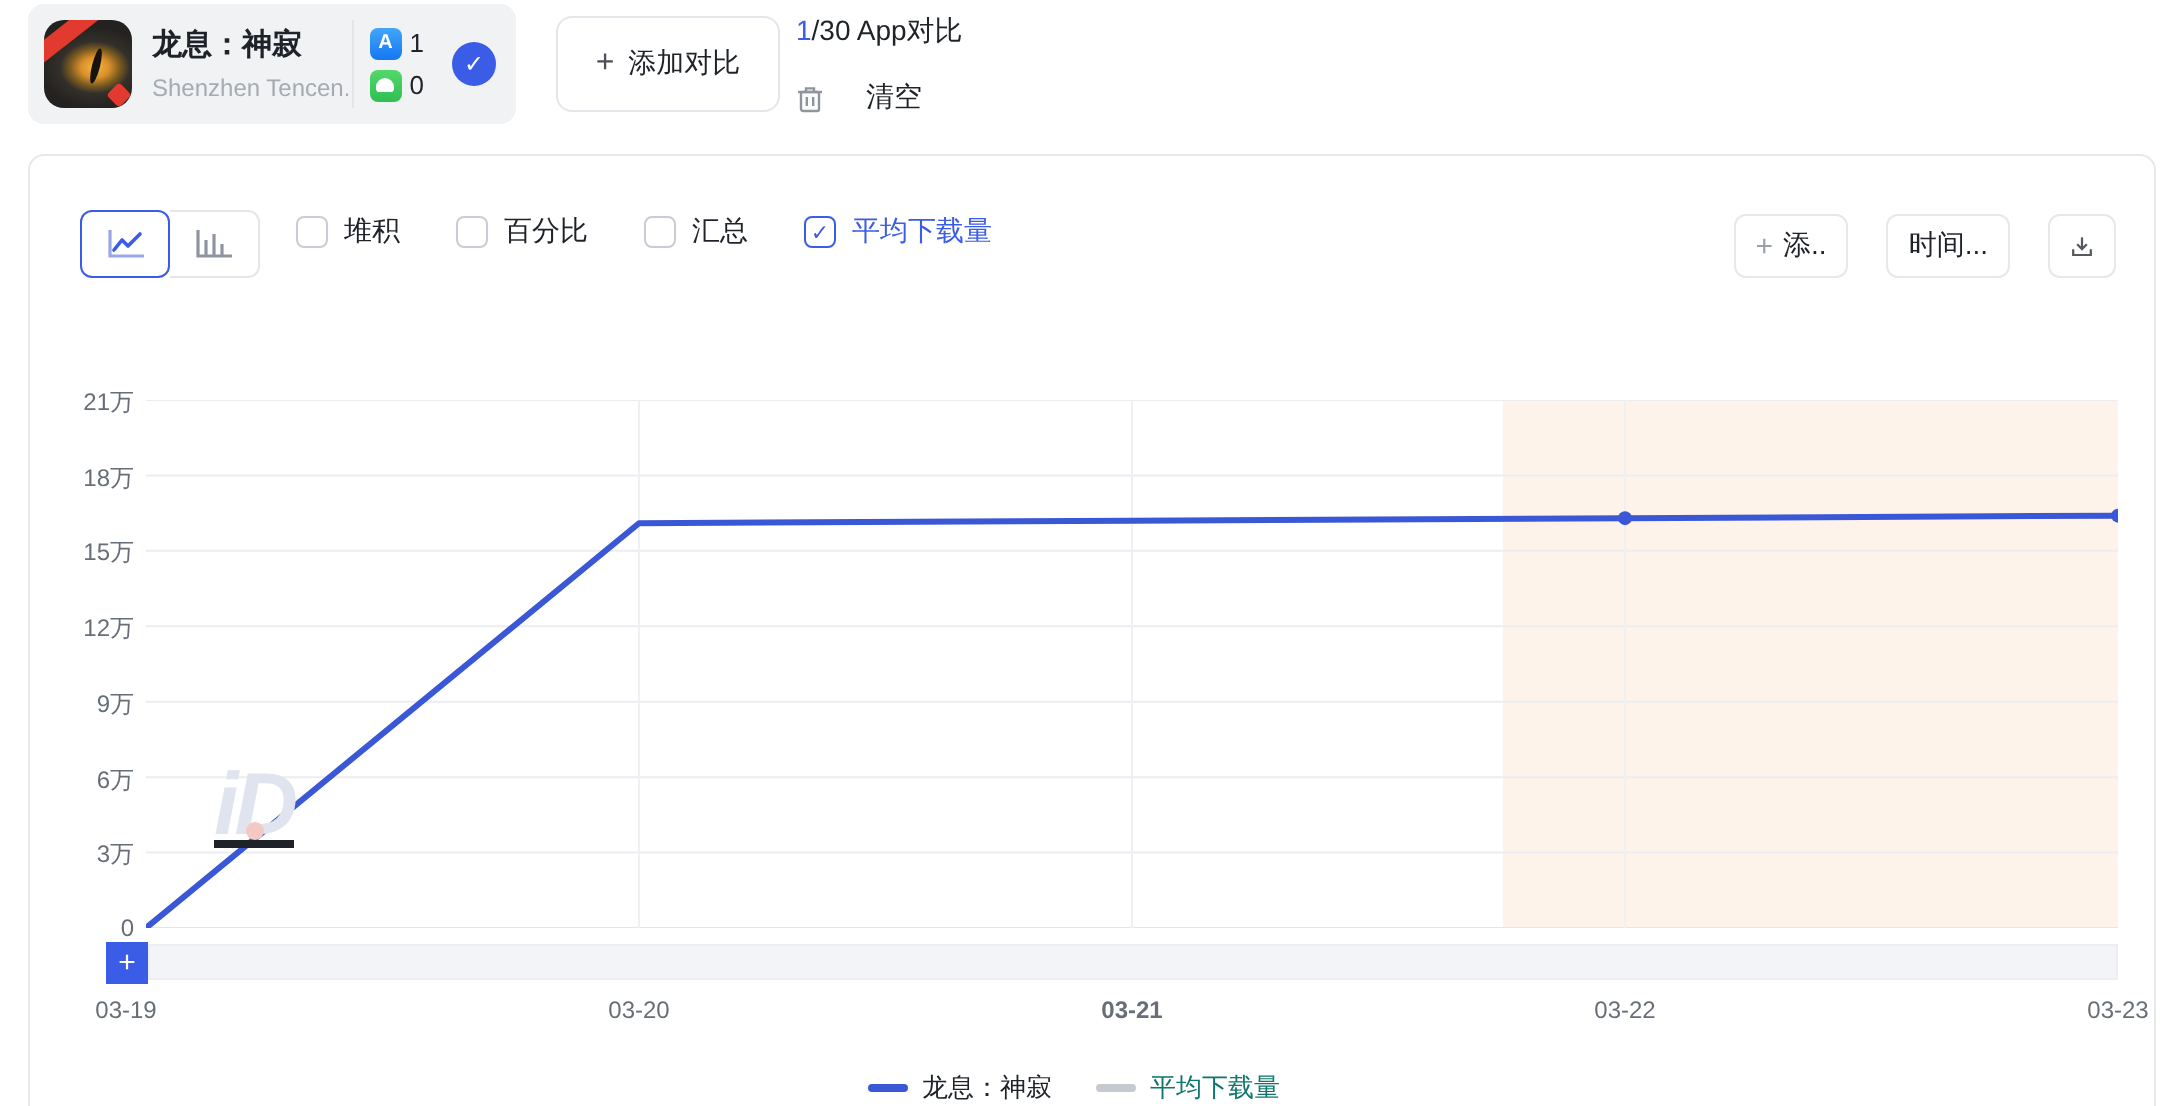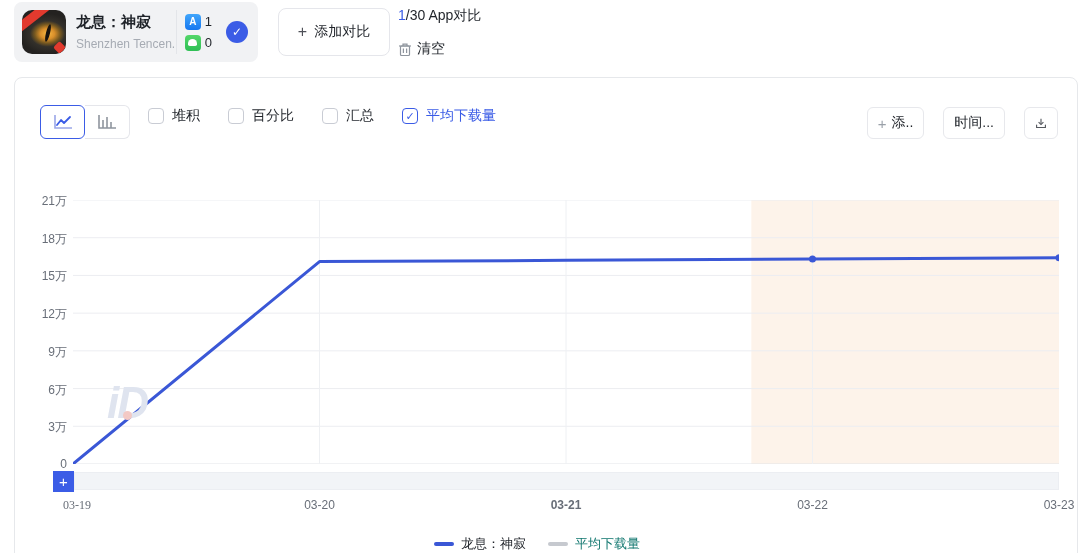--- a/index.html
+++ b/index.html
@@ -30,21 +30,21 @@
   .badge-android .bot { width:9px; height:7px; background:#fff; border-radius:5px 5px 2px 2px; }
   .select-check { width:22px; height:22px; border-radius:50%; background:#3b5ce6; color:#fff;
     display:flex; align-items:center; justify-content:center; font-size:12px; font-weight:bold;
     margin:0 10px 0 6px; cursor:pointer; flex:0 0 auto; }
   .add-compare-btn { position:absolute; left:278px; top:8px; width:112px; height:48px; background:#fff;
     border:1px solid #e5e6eb; border-radius:8px; font-size:14px; color:#1f2329;
     display:flex; align-items:center; justify-content:center; gap:7px; cursor:pointer; }
   .add-compare-btn .plus { font-size:16px; color:#4e5057; }
   .compare-info { position:absolute; left:398px; top:7px; font-size:14px; }
   .compare-info .count { color:#3b5ce6; }
-  .clear-row { position:absolute; left:398px; top:40px; display:flex; align-items:center; gap:5px;
+  .clear-row { position:absolute; left:398px; top:40px; display:flex; align-items:center; gap:21px;
     font-size:14px; color:#1f2329; cursor:pointer; }
   .clear-row svg { display:block; }
 
   
   .main-card { position:absolute; left:14px; top:77px; width:1064px; height:500px;
     background:#fff; border:1px solid #e6e8eb; border-radius:8px; }
 
   
   .seg-group { position:absolute; left:25px; top:27px; display:flex; }
   .seg-btn { width:45px; height:34px; background:#fff; border:1px solid #e5e6eb;
@@ -66,21 +66,21 @@
   .icon-btn { width:34px; }
 
   
   .chart-title { position:absolute; left:24px; top:85px; font-size:13px; color:#6b7077; }
   .y-labels, .x-labels { position:absolute; left:0; top:0; }
   .y-tick { position:absolute; width:52px; text-align:right; font-size:12px; color:#686e78; }
   .x-tick { position:absolute; transform:translateX(-50%); font-size:12px; color:#686e78; white-space:nowrap; }
 
   .plot-wrap { position:absolute; left:58px; top:122px; width:986px; height:264px; }
   .watermark { position:absolute; left:92px; top:300px; display:flex; align-items:center; 
-    pointer-events:none; }
+    pointer-events:none;text-decoration:underline; }
   .wm-logo { font-size:44px; font-weight:bold; font-style:italic; color:#dfe4ef; position:relative; letter-spacing:-2px; }
   .wm-logo .dot { position:absolute; left:16px; bottom:8px; width:9px; height:9px; border-radius:50%; background:#f3c9c4; }
   .wm-text { font-size:38px; font-weight:bold; color:#e7e9ec; letter-spacing:5px; }
 
   
   .dz-track { position:absolute; left:59px; top:394px; width:985px; height:18px; background:#f2f4f7;
     border:1px solid #eceef2; cursor:pointer; }
   .dz-plus { position:absolute; left:38px; top:393px; width:21px; height:21px; background:#3b5ce6;
     color:#fff; font-size:15px; display:flex; align-items:center; justify-content:center; cursor:pointer; }
 
@@ -209,21 +209,21 @@
       <div class="y-tick" style="top: 379px;">0</div>
       <div class="y-tick" style="top: 341.286px;">3万</div>
       <div class="y-tick" style="top: 303.571px;">6万</div>
       <div class="y-tick" style="top: 265.857px;">9万</div>
       <div class="y-tick" style="top: 228.143px;">12万</div>
       <div class="y-tick" style="top: 190.429px;">15万</div>
       <div class="y-tick" style="top: 152.714px;">18万</div>
       <div class="y-tick" style="top: 115px;">21万</div>
     </div>
   <div class="x-labels" id="x-labels">
-      <div class="x-tick" style="left: 62px; top: 420px; font-family: Liberation Serif, serif;">03-19</div>
+      <div class="x-tick" style="left: 48px; top: 420px;">03-19</div>
       <div class="x-tick" style="left: 304.5px; top: 420px;">03-20</div>
       <div class="x-tick" style="left: 551px; top: 420px; font-weight: bold;">03-21</div>
       <div class="x-tick" style="left: 797.5px; top: 420px;">03-22</div>
       <div class="x-tick" style="left: 1044px; top: 420px;">03-23</div>
     </div>
 
   <div class="plot-wrap">
     <svg id="plot-svg" width="986" height="264" viewBox="0 0 986 264">
         <rect x="678.3679999999999" y="0" width="307.63200000000006" height="264" fill="#fdf3ea"></rect>
         <line x1="0" y1="0" x2="986" y2="0" stroke="#ecedf1" stroke-width="1"></line>

